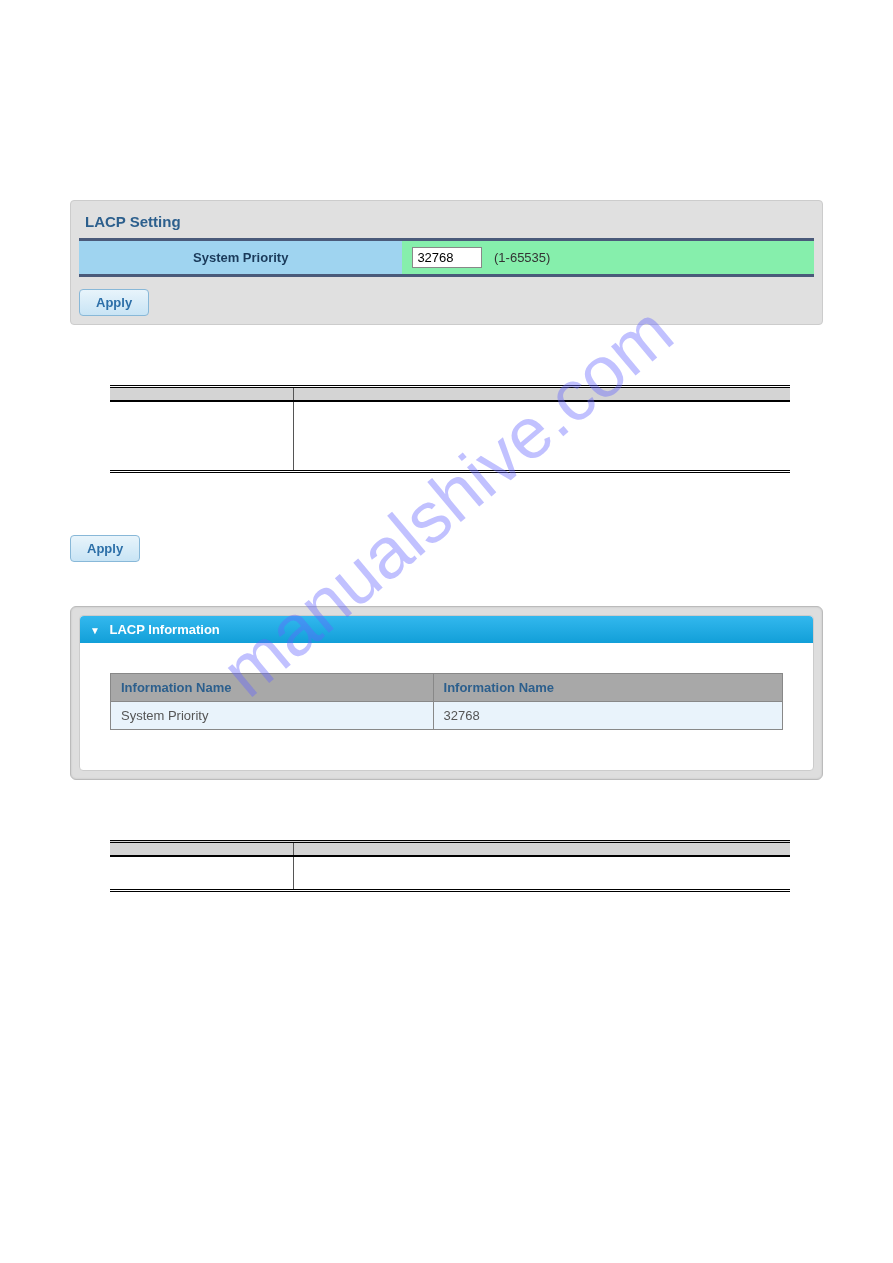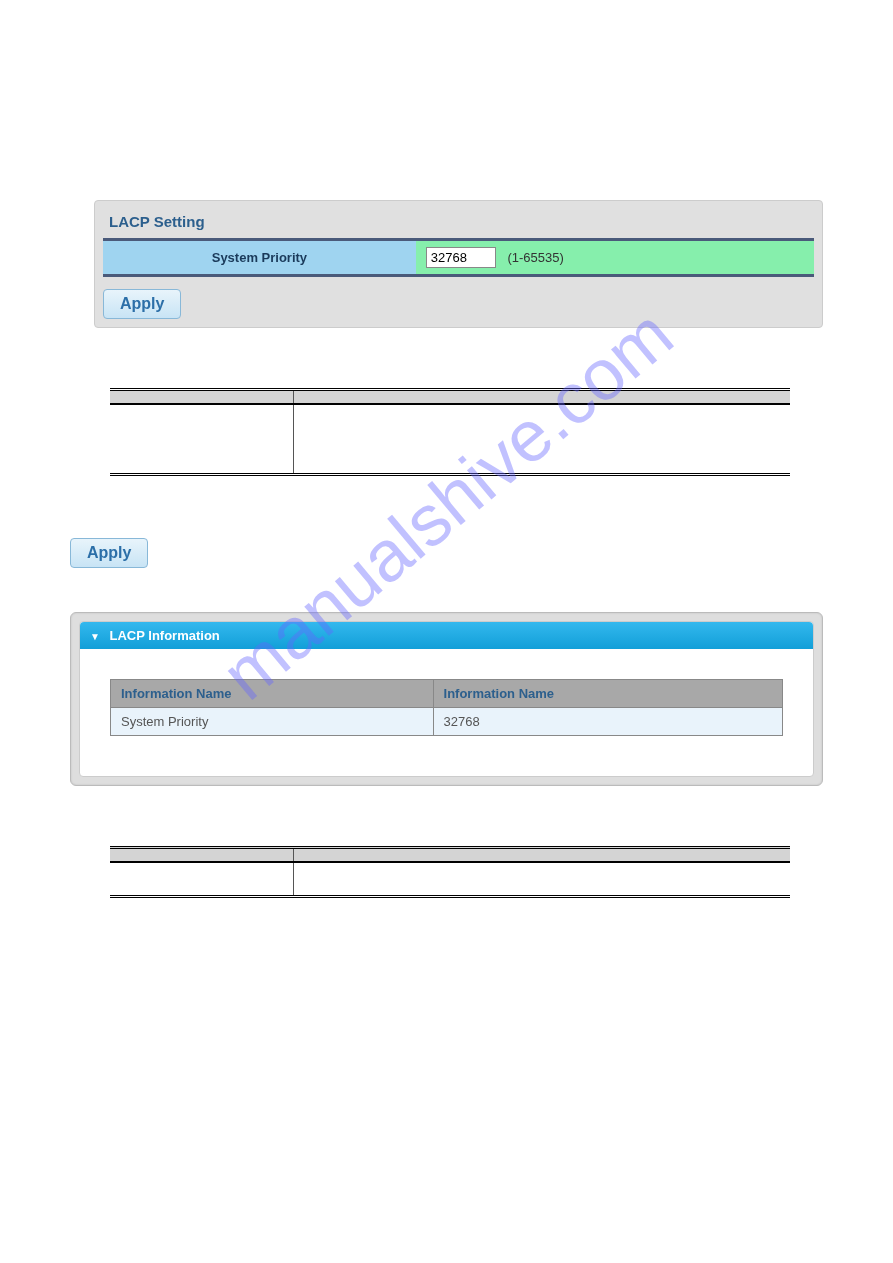--- a/index.html
+++ b/index.html
@@ -30,21 +30,20 @@
       pointer-events: none;
       z-index: 100;
       font-weight: normal;
     }
     .panel-outer {
       background: #e0e0e0;
       border: 1px solid #ccc;
       border-radius: 4px;
       padding: 8px;
       margin-bottom: 60px;
-      margin-left: 24px;
     }
     .panel-title {
       color: #2c5f8d;
       font-size: 15px;
       font-weight: bold;
       padding: 4px 6px;
     }
     .setting-table {
       width: 100%;
       border-collapse: collapse;
@@ -78,21 +77,21 @@
       margin-left: 8px;
       color: #333;
     }
     .apply-btn {
       background: linear-gradient(#e8f4fb, #c8e4f5);
       border: 1px solid #88b8d8;
       border-radius: 4px;
       padding: 5px 16px;
       color: #2c6fa8;
       font-weight: bold;
-      font-size: 16px;
+      font-size: 13px;
       cursor: pointer;
       margin-top: 12px;
     }
     .desc-table-1 {
       width: 680px;
       margin-left: 40px;
       border-collapse: collapse;
       margin-bottom: 50px;
     }
     .desc-table-1 thead tr {

